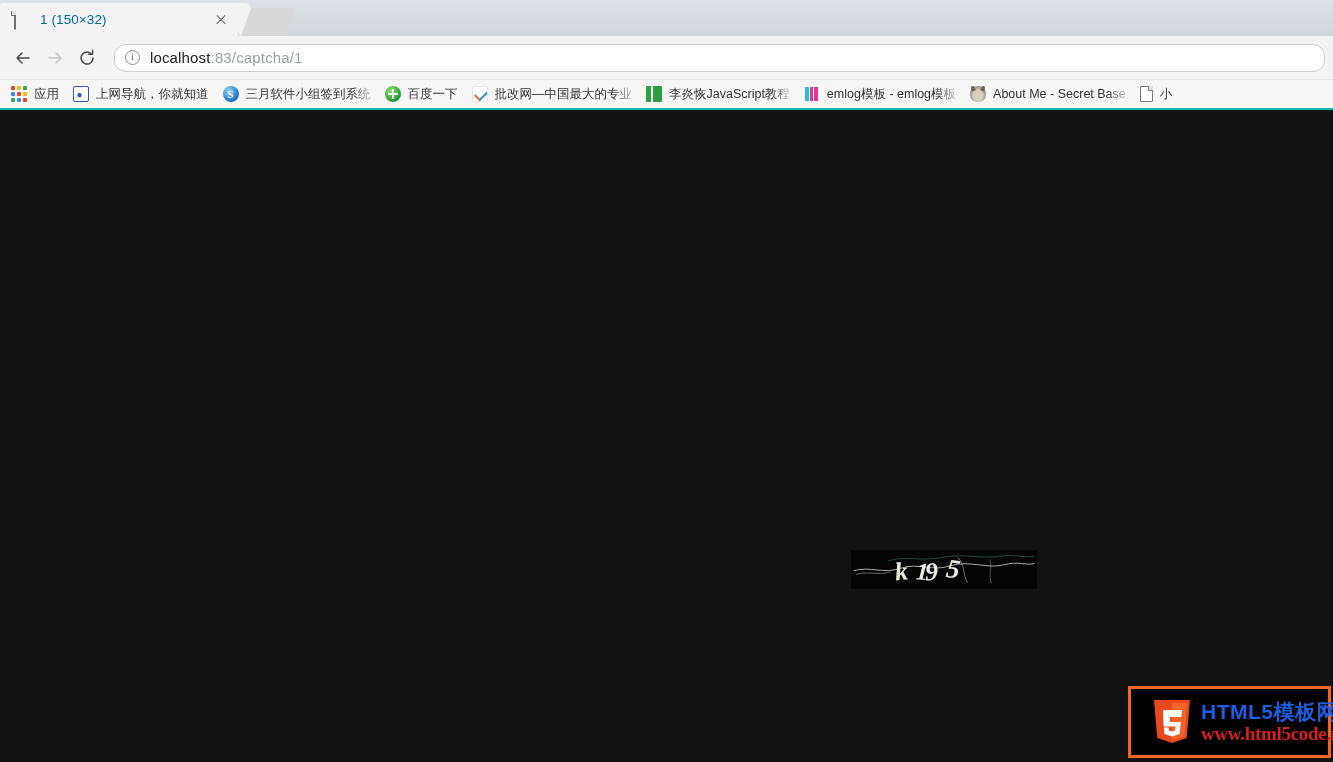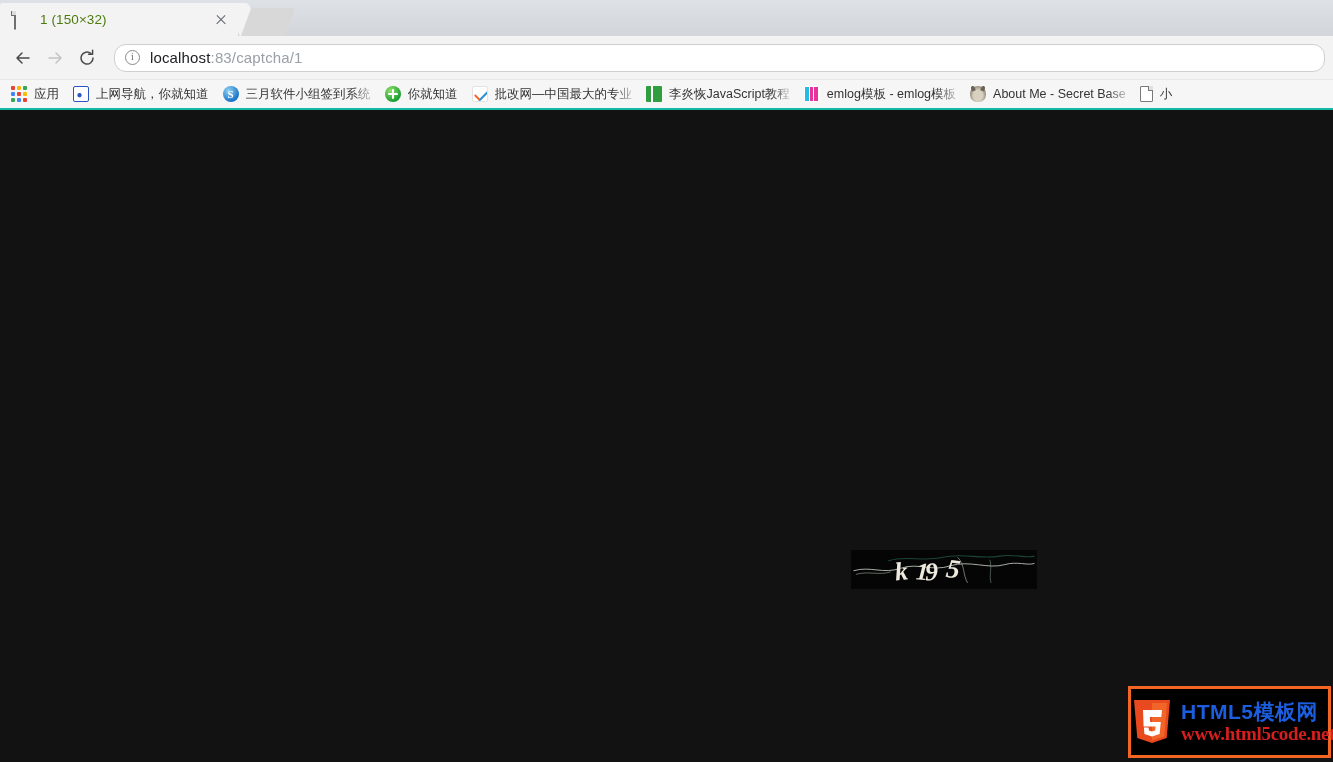--- a/index.html
+++ b/index.html
@@ -79,21 +79,21 @@
     width: 5px;
     height: 5px;
     background: #dddddd;
     border-left: 1.4px solid #6e6e6e;
     border-bottom: 1.4px solid #6e6e6e;
     box-sizing: border-box;
   }
   .tab-title {
     flex: 1 1 auto;
     font-size: 13.5px;
-    color: #4d7c0f;
+    color: #0369a1;
     white-space: nowrap;
     overflow: hidden;
     letter-spacing: 0.1px;
   }
   .tab-close {
     flex: 0 0 auto;
     width: 18px;
     height: 18px;
     position: relative;
     margin-left: 4px;
@@ -370,21 +370,21 @@
     position: absolute;
     left: 1128px;
     top: 576px;
     width: 203px;
     height: 72px;
     background: #000000;
     border: 3px solid #f26522;
     box-sizing: border-box;
     display: flex;
     align-items: center;
-    padding-left: 0;
+    padding-left: 20px;
   }
   .wm-logo {
     flex: 0 0 auto;
     width: 42px;
     height: 48px;
     position: relative;
     margin-right: 8px;
   }
   .wm-text {
     display: flex;
@@ -477,21 +477,21 @@
       <span class="bm-label">上网导航，你就知道</span>
     </div>
 
     <div class="bm fade">
       <span class="fav fav-s">S</span>
       <span class="bm-label">三月软件小组签到系统</span>
     </div>
 
     <div class="bm">
       <span class="fav fav-green"></span>
-      <span class="bm-label">你就知道</span>
+      <span class="bm-label">百度一下</span>
     </div>
 
     <div class="bm fade">
       <span class="fav fav-check"></span>
       <span class="bm-label">批改网—中国最大的专业</span>
     </div>
 
     <div class="bm fade">
       <span class="fav fav-book"></span>
       <span class="bm-label">李炎恢JavaScript教程</span>

